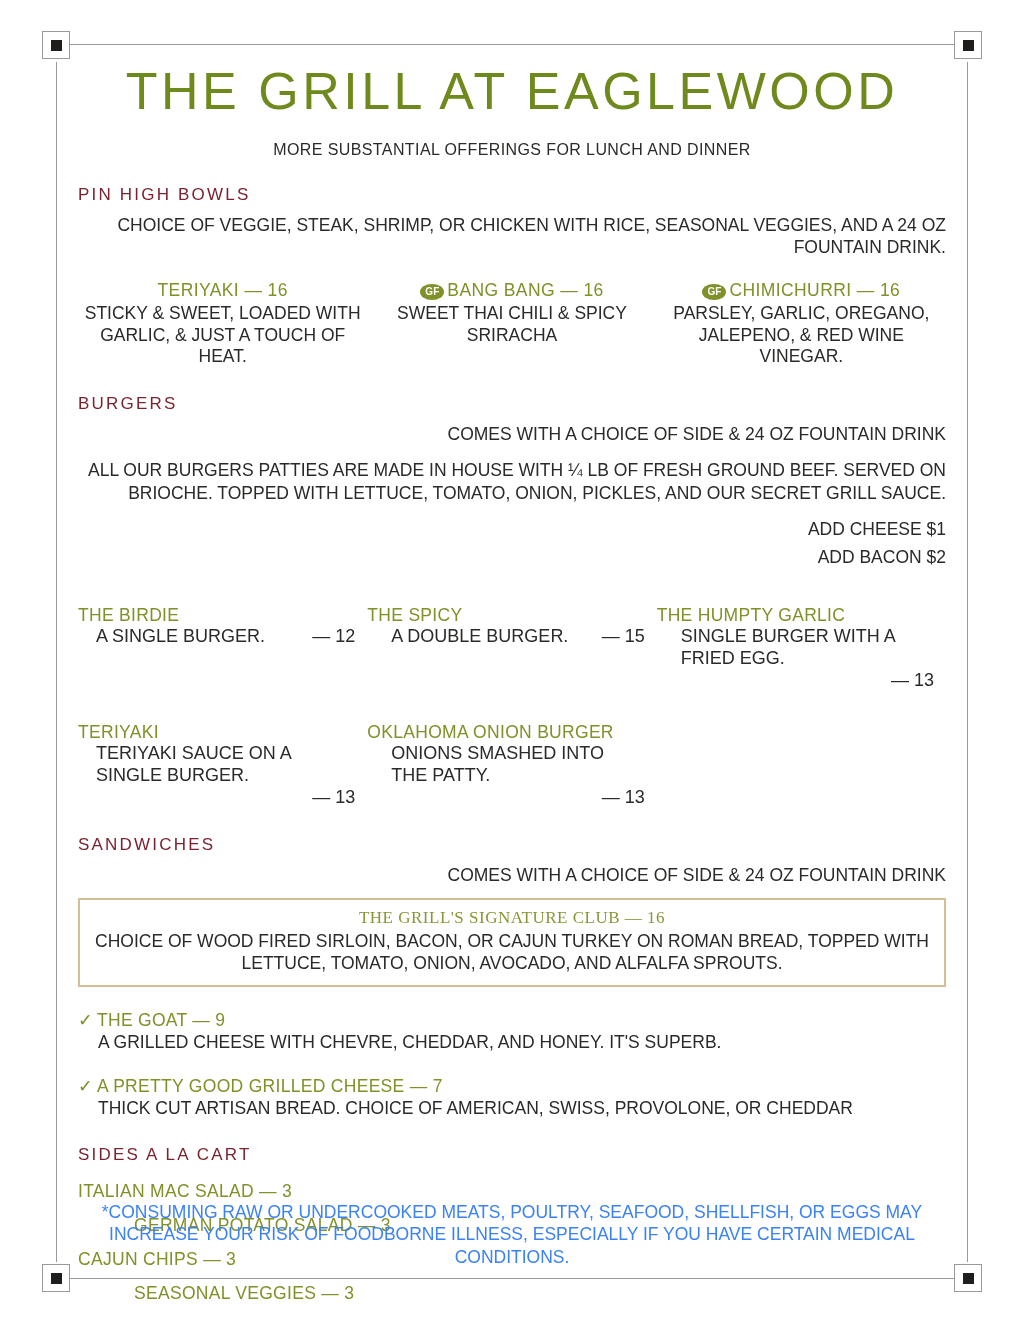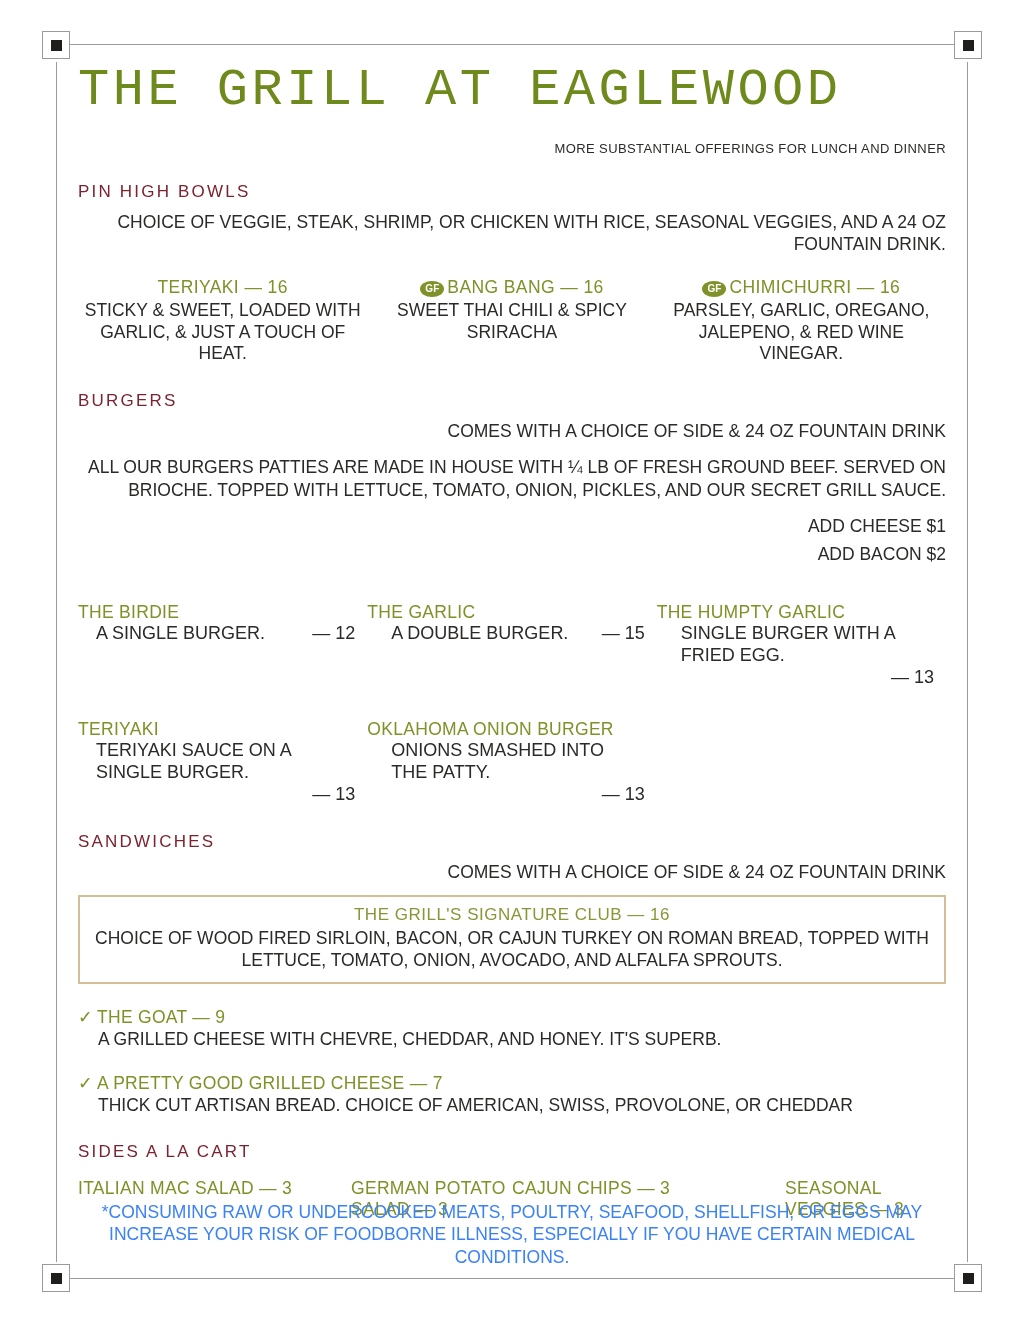--- a/index.html
+++ b/index.html
@@ -53,33 +53,34 @@
 
   
   .page {
     position: relative;
     z-index: 2;
     padding: 64px 78px 0 78px;
     box-sizing: border-box;
   }
 
   .menu-title {
-    font-family: Liberation Mono, monospace;
+    font-family: Liberation Sans, sans-serif;
     color: #6f8a1c;
     font-size: 52px;
     letter-spacing: 3.5px;
+    text-align: center;
     font-weight: normal;
     margin: 0;
     line-height: 1.05;
     white-space: nowrap;
   }
 
   .menu-subtitle {
-    text-align: right;
-    font-size: 13px;
+    text-align: center;
+    font-size: 16px;
     letter-spacing: 0.4px;
     color: #2c2a28;
     margin-top: 22px;
   }
 
   .section-head {
     text-align: left;
     color: #7c2330;
     font-size: 17px;
     letter-spacing: 2.2px;
@@ -171,20 +172,21 @@
   .signature-box {
     border: 2px solid #d5bd96;
     margin-top: 12px;
     padding: 8px 10px 10px 10px;
     text-align: center;
   }
   .signature-name {
     color: #8a9636;
     font-size: 17px;
     letter-spacing: 0.5px;
+    font-family: Liberation Serif, serif;
   }
   .signature-desc {
     font-size: 17.5px;
     color: #2c2a28;
     line-height: 1.25;
     margin-top: 3px;
   }
 
   .check-item { margin-top: 23px; }
   .check-head {
@@ -199,21 +201,21 @@
   .check-desc {
     font-size: 17.5px;
     color: #2c2a28;
     padding-left: 20px;
     margin-top: 1px;
   }
 
   
   .sides-grid {
     display: grid;
-    grid-template-columns: 1fr 1fr 1fr 1fr;
+    grid-template-columns: 1fr;
     margin-top: 16px;
     row-gap: 13px;
   }
   .side-item {
     color: #7f9128;
     font-size: 17.5px;
     letter-spacing: 0.3px;
   }
   .sides-grid .side-item:nth-child(even) { padding-left: 56px; }
 
@@ -281,21 +283,21 @@
 
   <div class="burger-grid">
     <div class="burger-cell">
       <div class="burger-name">THE BIRDIE</div>
       <div class="burger-body">
         <span class="burger-desc">A SINGLE BURGER.</span>
         <span class="burger-price">— 12</span>
       </div>
     </div>
     <div class="burger-cell indent-more">
-      <div class="burger-name">THE GARLIC</div>
+      <div class="burger-name">THE SPICY</div>
       <div class="burger-body">
         <span class="burger-desc">A DOUBLE BURGER.</span>
         <span class="burger-price">— 15</span>
       </div>
     </div>
     <div class="burger-cell indent-more">
       <div class="burger-name">THE HUMPTY GARLIC</div>
       <div class="burger-body">
         <span class="burger-desc">SINGLE BURGER WITH A FRIED EGG.</span>
         <span class="burger-price">— 13</span>

